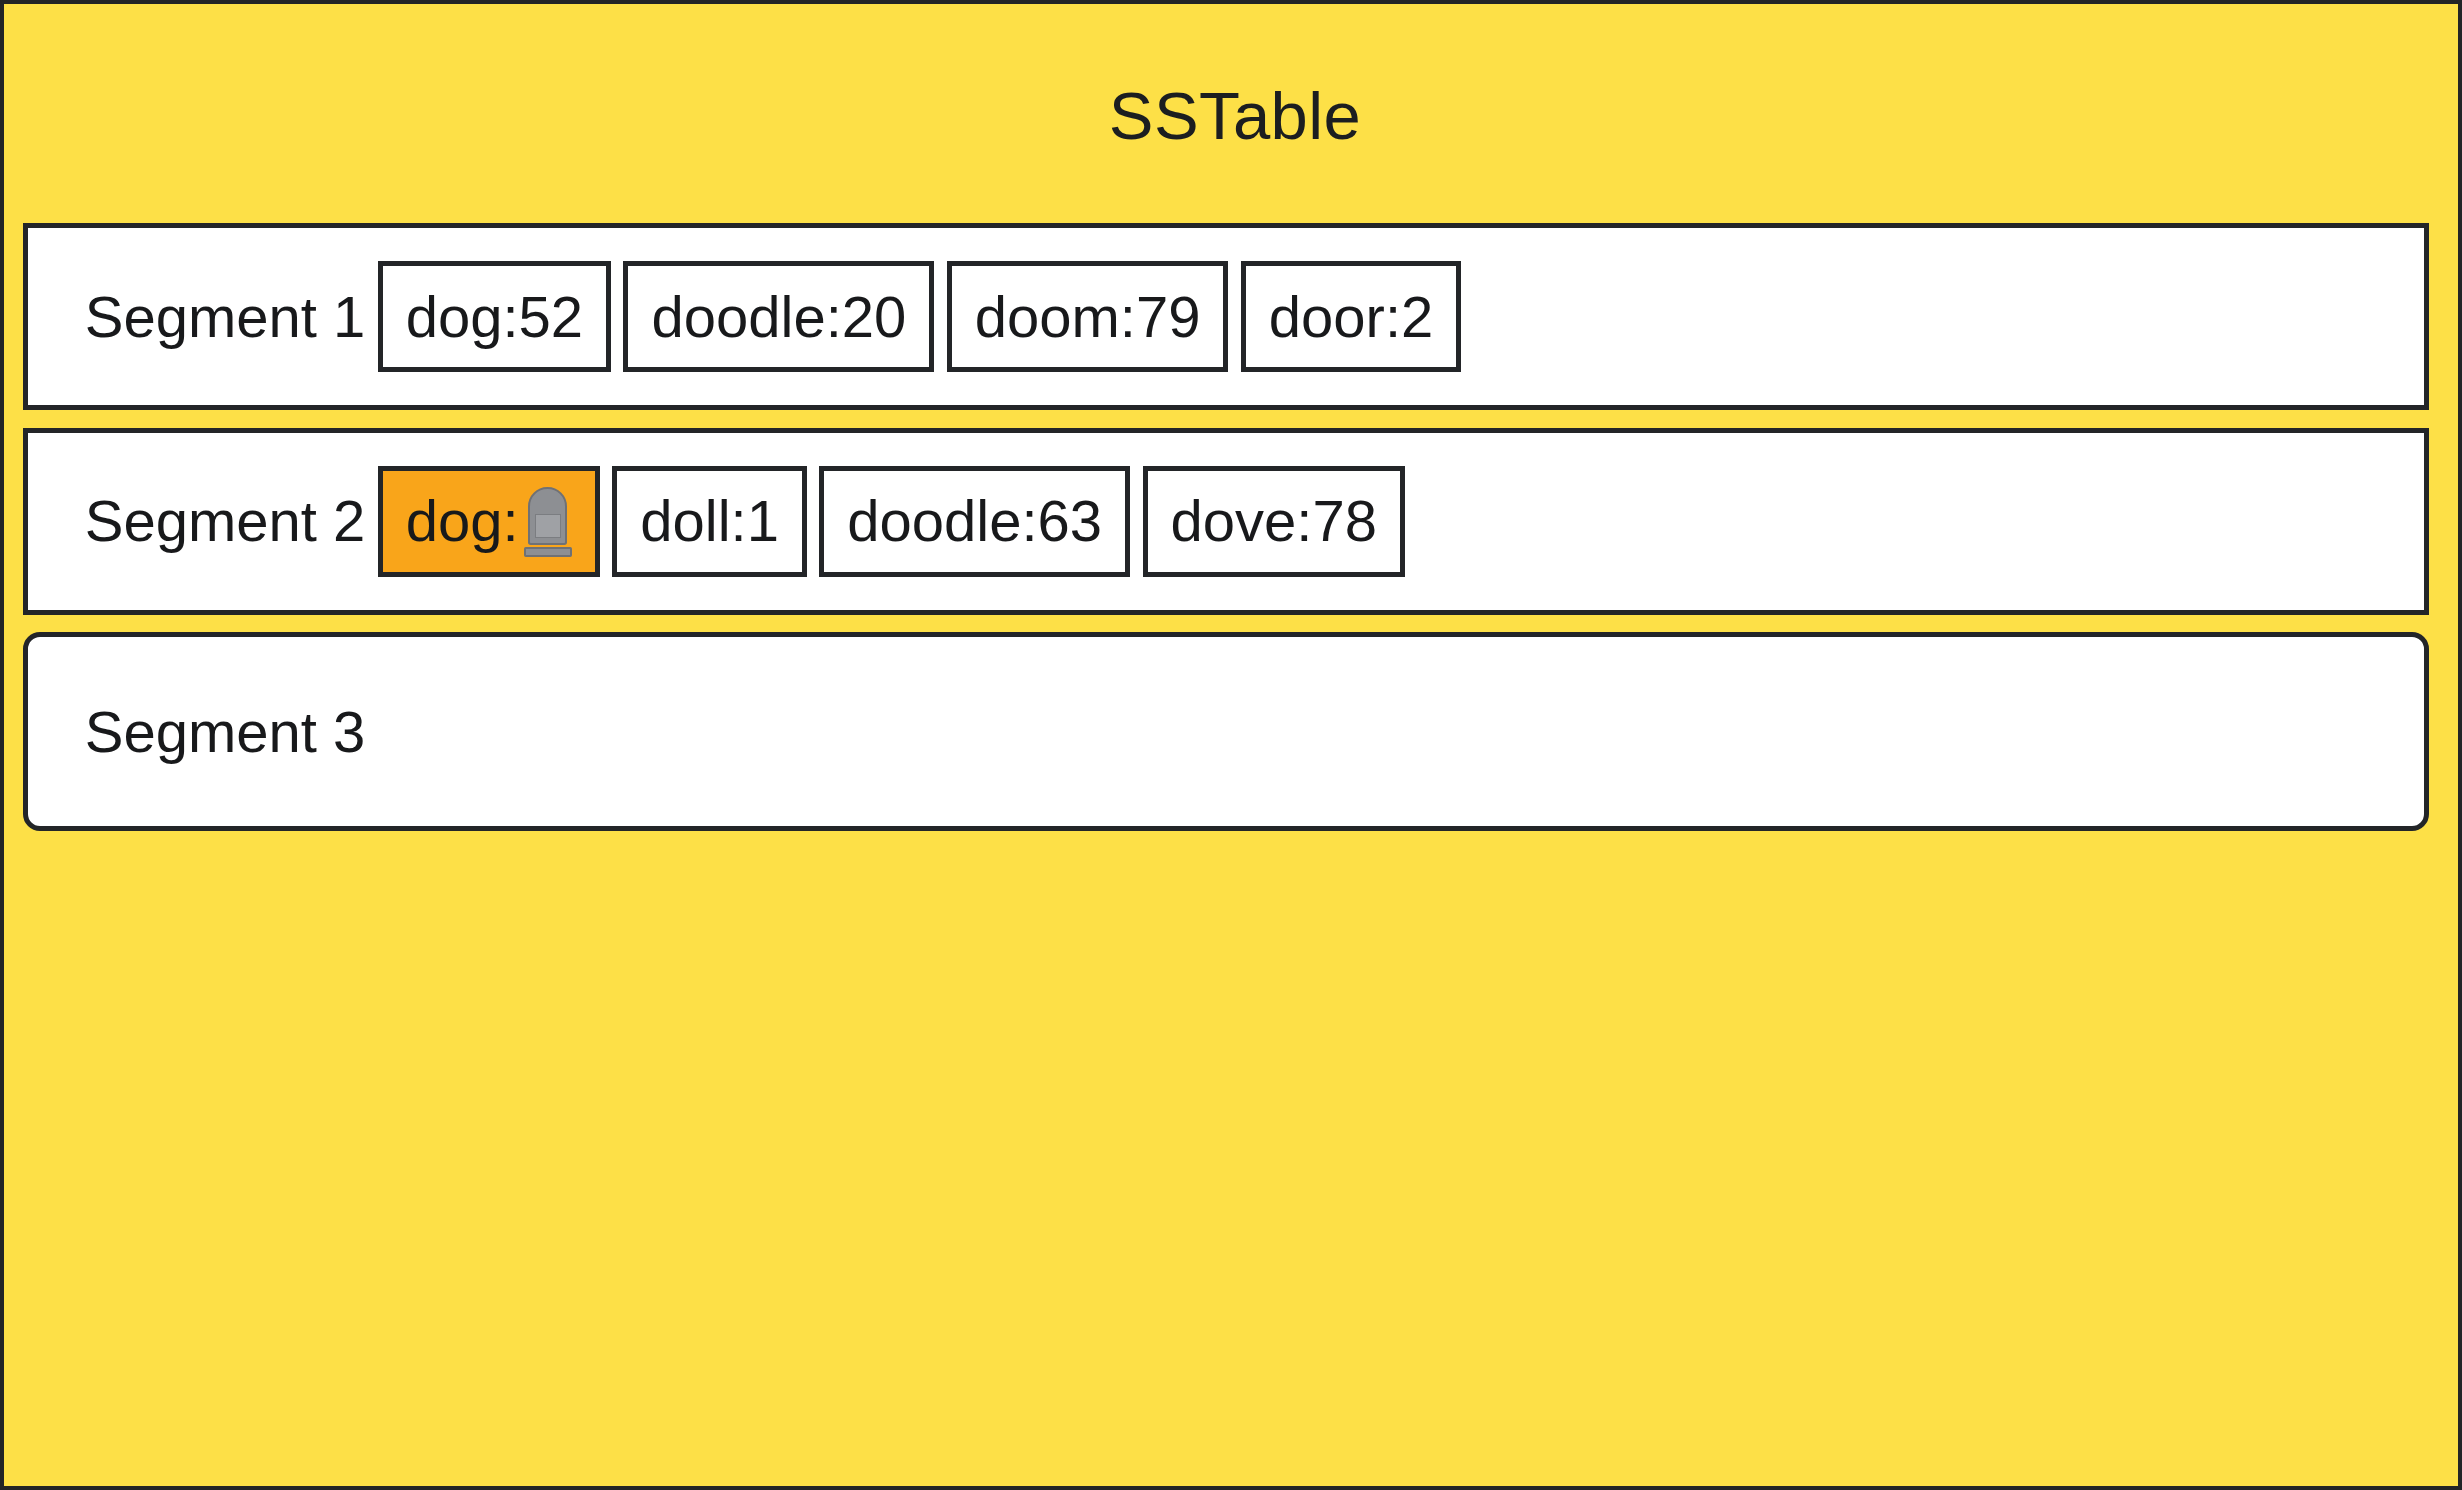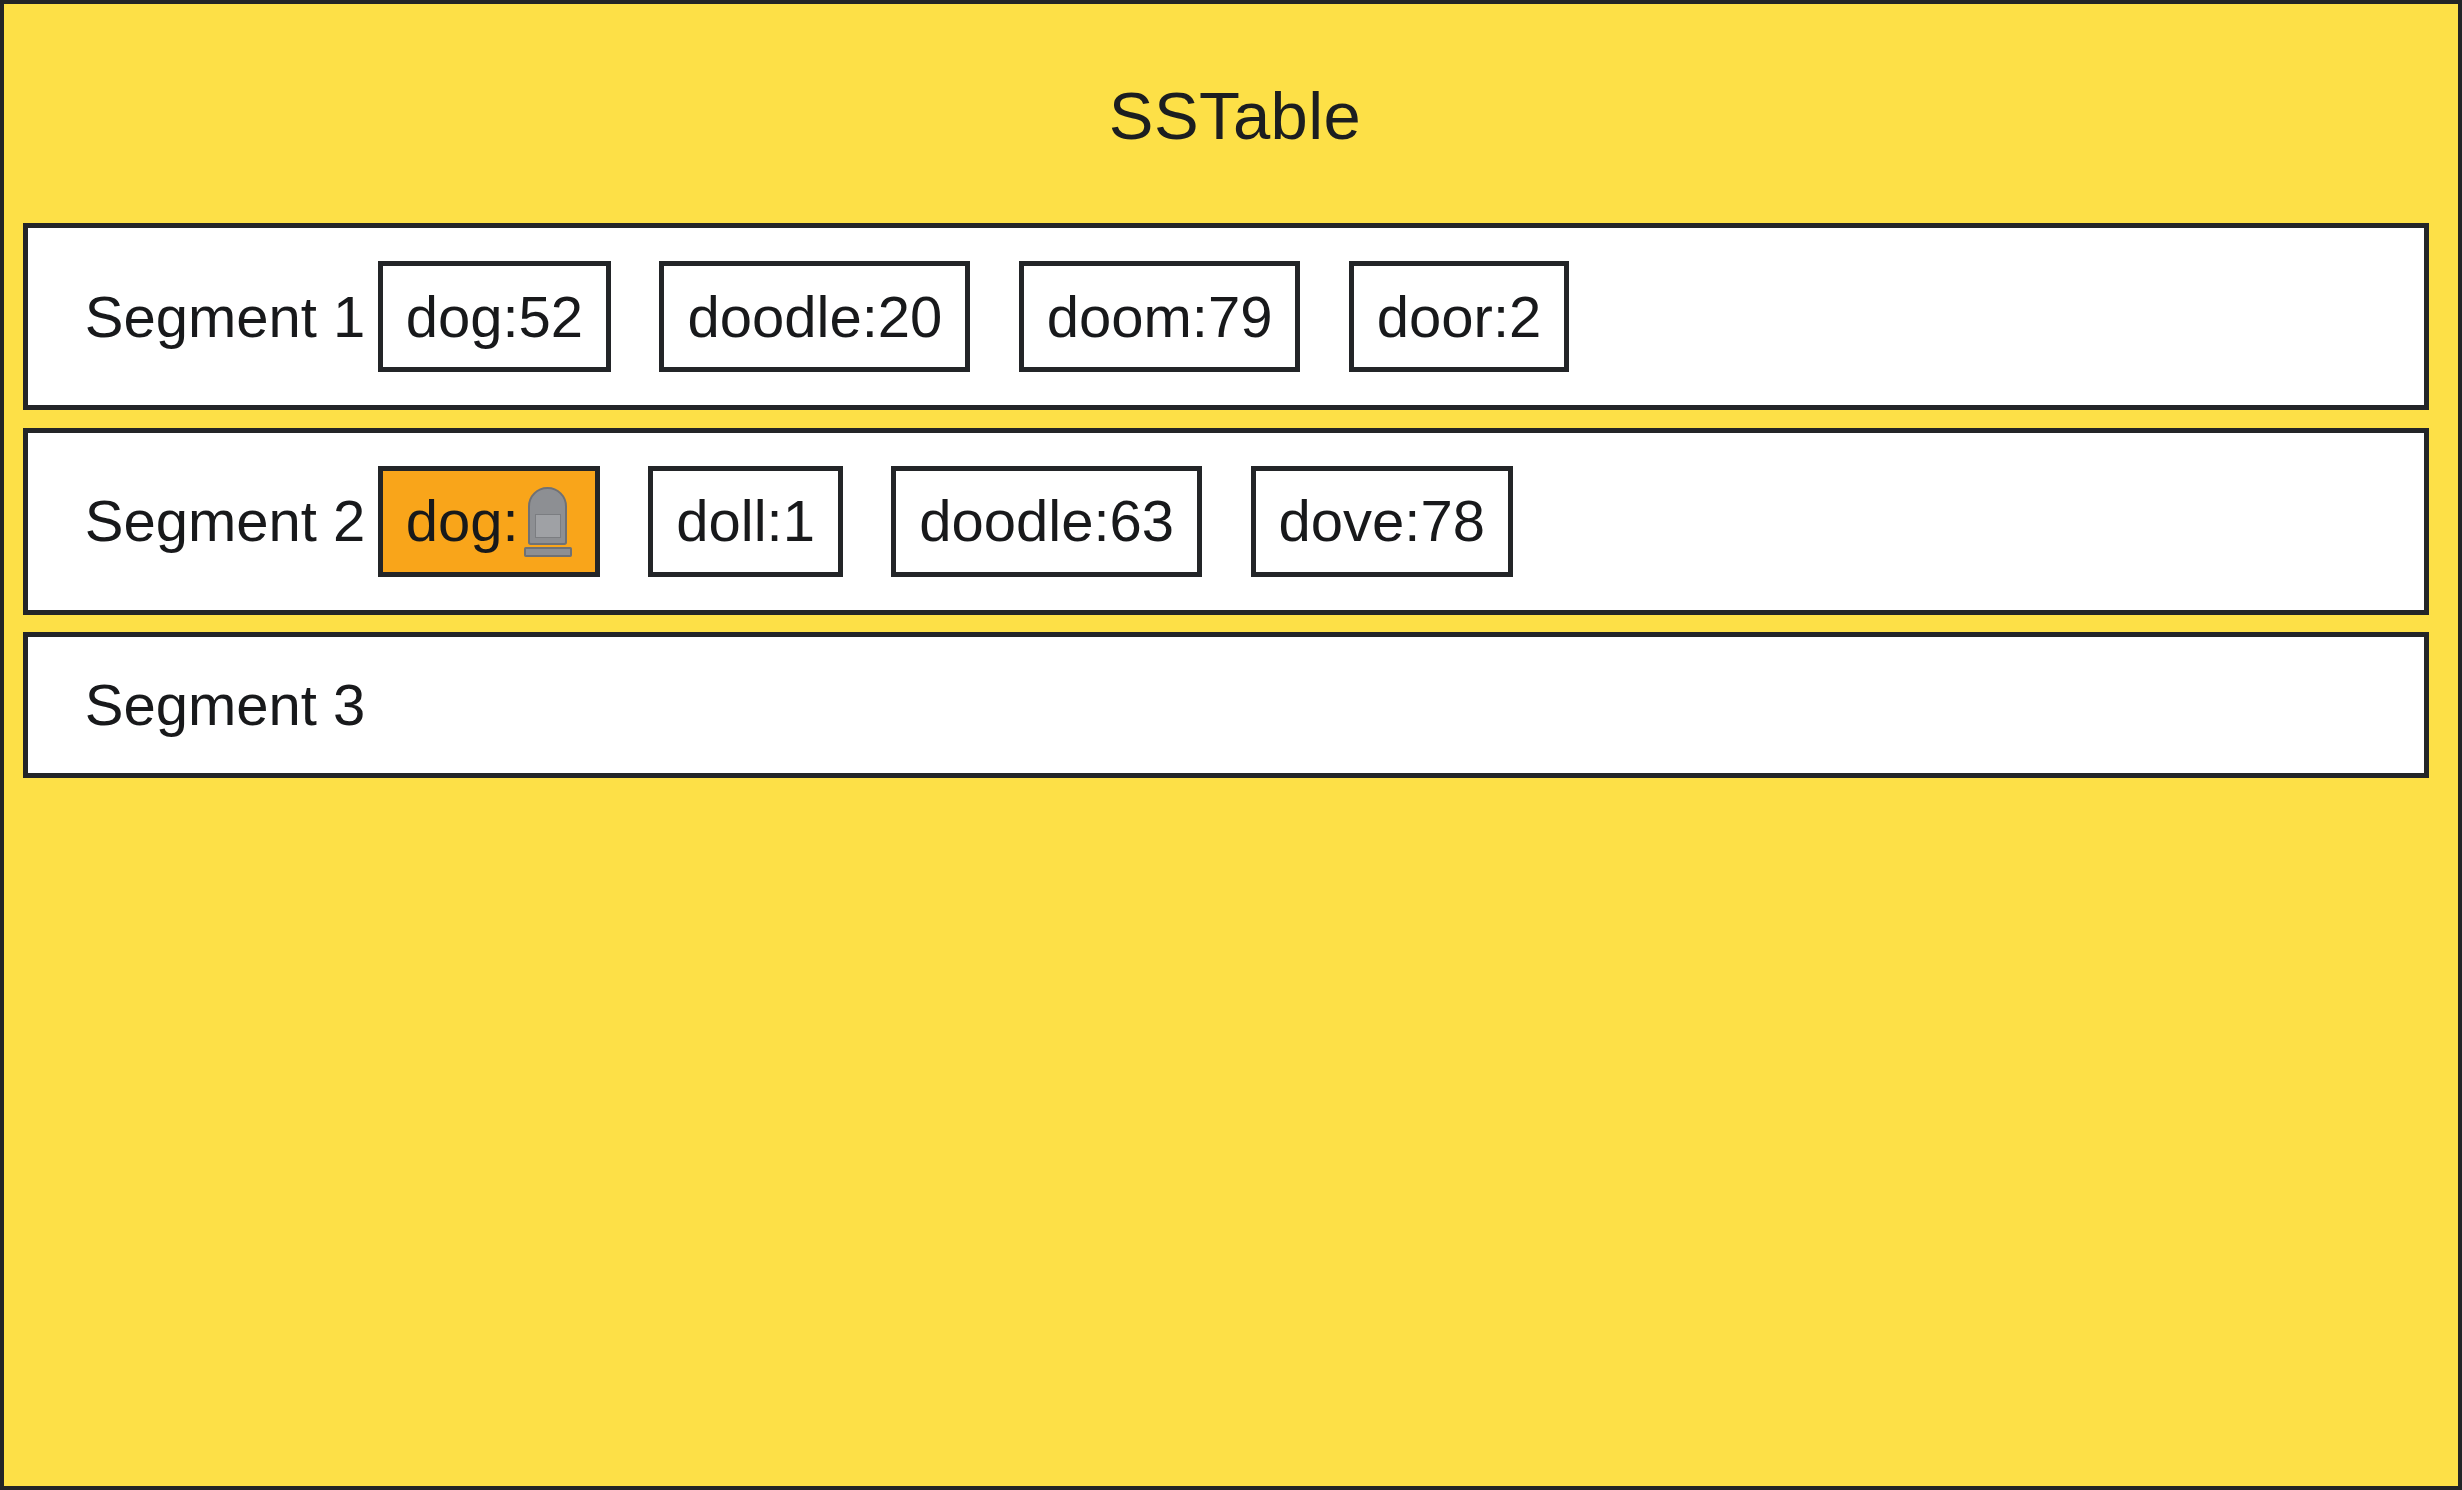--- a/index.html
+++ b/index.html
@@ -42,37 +42,37 @@
     box-sizing: border-box;
     border: 5.3px solid #232528;
     background: #ffffff;
     display: flex;
     align-items: center;
     padding: 0 7px 0 12.4px;
     margin-bottom: 17.7px;
     height: 187px;
   }
   .segment-row.tall {
-    height: 146px;
+    height: 199px;
+    border-radius: 17px;
   }
   .segment-label {
     font-size: 58px;
     color: #18191b;
     line-height: 1;
     white-space: nowrap;
     padding-right: 12.4px;
     flex: 0 0 auto;
     margin-left: 44px;
   }
   .cells {
     display: flex;
     align-items: center;
     flex: 1 1 auto;
     min-width: 0;
-    gap: 36px;
   }
   .cell {
     box-sizing: border-box;
     border: 5.3px solid #232528;
     background: #ffffff;
     font-size: 58px;
     line-height: 1;
     color: #18191b;
     height: 111px;
     display: flex;

